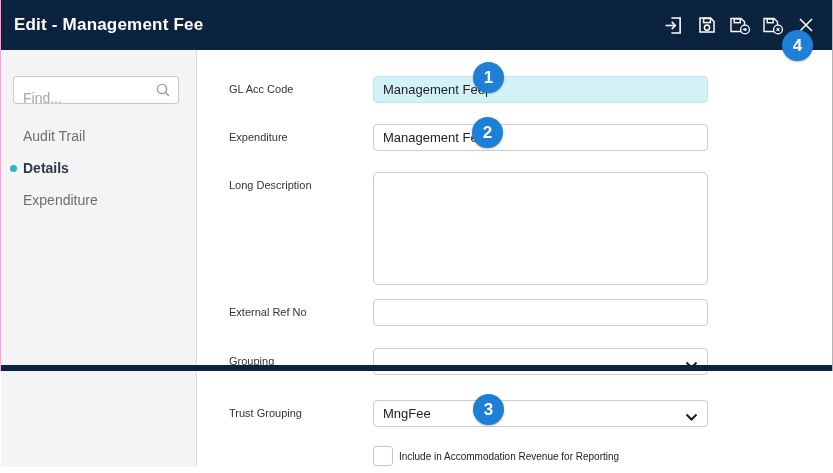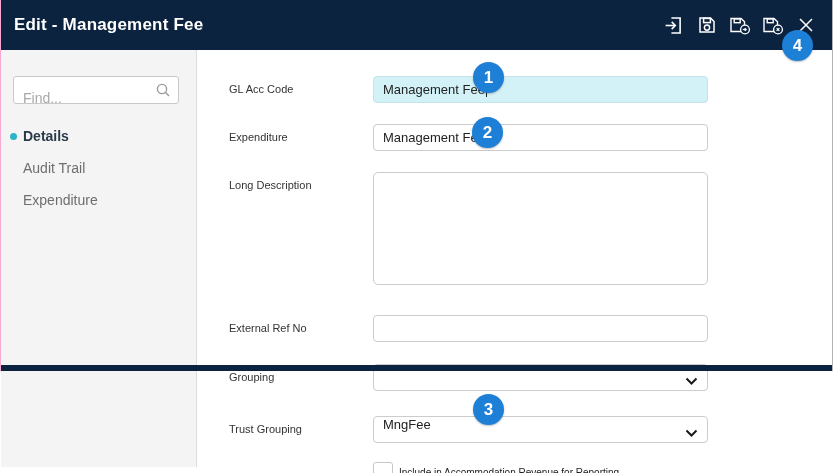--- a/index.html
+++ b/index.html
@@ -145,29 +145,30 @@
     height: 113px;
     border-radius: 5px;
     resize: none;
     padding: 6px 9px;
     outline: none;
   }
   .select {
     height: 27px;
     position: relative;
     display: flex;
+    align-items: center;
     padding: 0 26px 0 9px;
     cursor: pointer;
   }
   .select .chev {
     position: absolute;
     right: 9px; top: 9px;
   }
   .mb-a { margin-bottom: 21px; }
-  .mb-b { margin-bottom: 30px; }
+  .mb-b { margin-bottom: 14px; }
   .mb-c { margin-bottom: 22px; }
   .mb-d { margin-bottom: 19px; margin-top: 25px; }
   .check-row {
     display: flex;
     align-items: center;
     margin-left: 144px;
   }
   .checkbox {
     width: 20px; height: 20px;
     border: 1px solid #c6c6c6;
@@ -278,26 +279,26 @@
       <div class="find-wrap">
         <input class="find-input" type="text" placeholder="Find..." style="">
         <span class="find-icon">
           <svg width="16" height="16" viewBox="0 0 16 16" fill="none" stroke="#9a9a9a" stroke-width="1.4">
             <circle cx="7" cy="7" r="4.6"></circle>
             <path d="M10.5 10.5 14 14"></path>
           </svg>
         </span>
       </div>
       <nav class="nav">
+        <div class="nav-item">
+          <span>Audit Trail</span>
+        </div>
         <div class="nav-item active">
           <span class="nav-dot"></span>
           <span>Details</span>
-        </div>
-        <div class="nav-item">
-          <span>Audit Trail</span>
         </div>
         <div class="nav-item">
           <span>Expenditure</span>
         </div>
       </nav>
     </aside>
 
     <main class="main">
 
       <div class="row mb-a">

